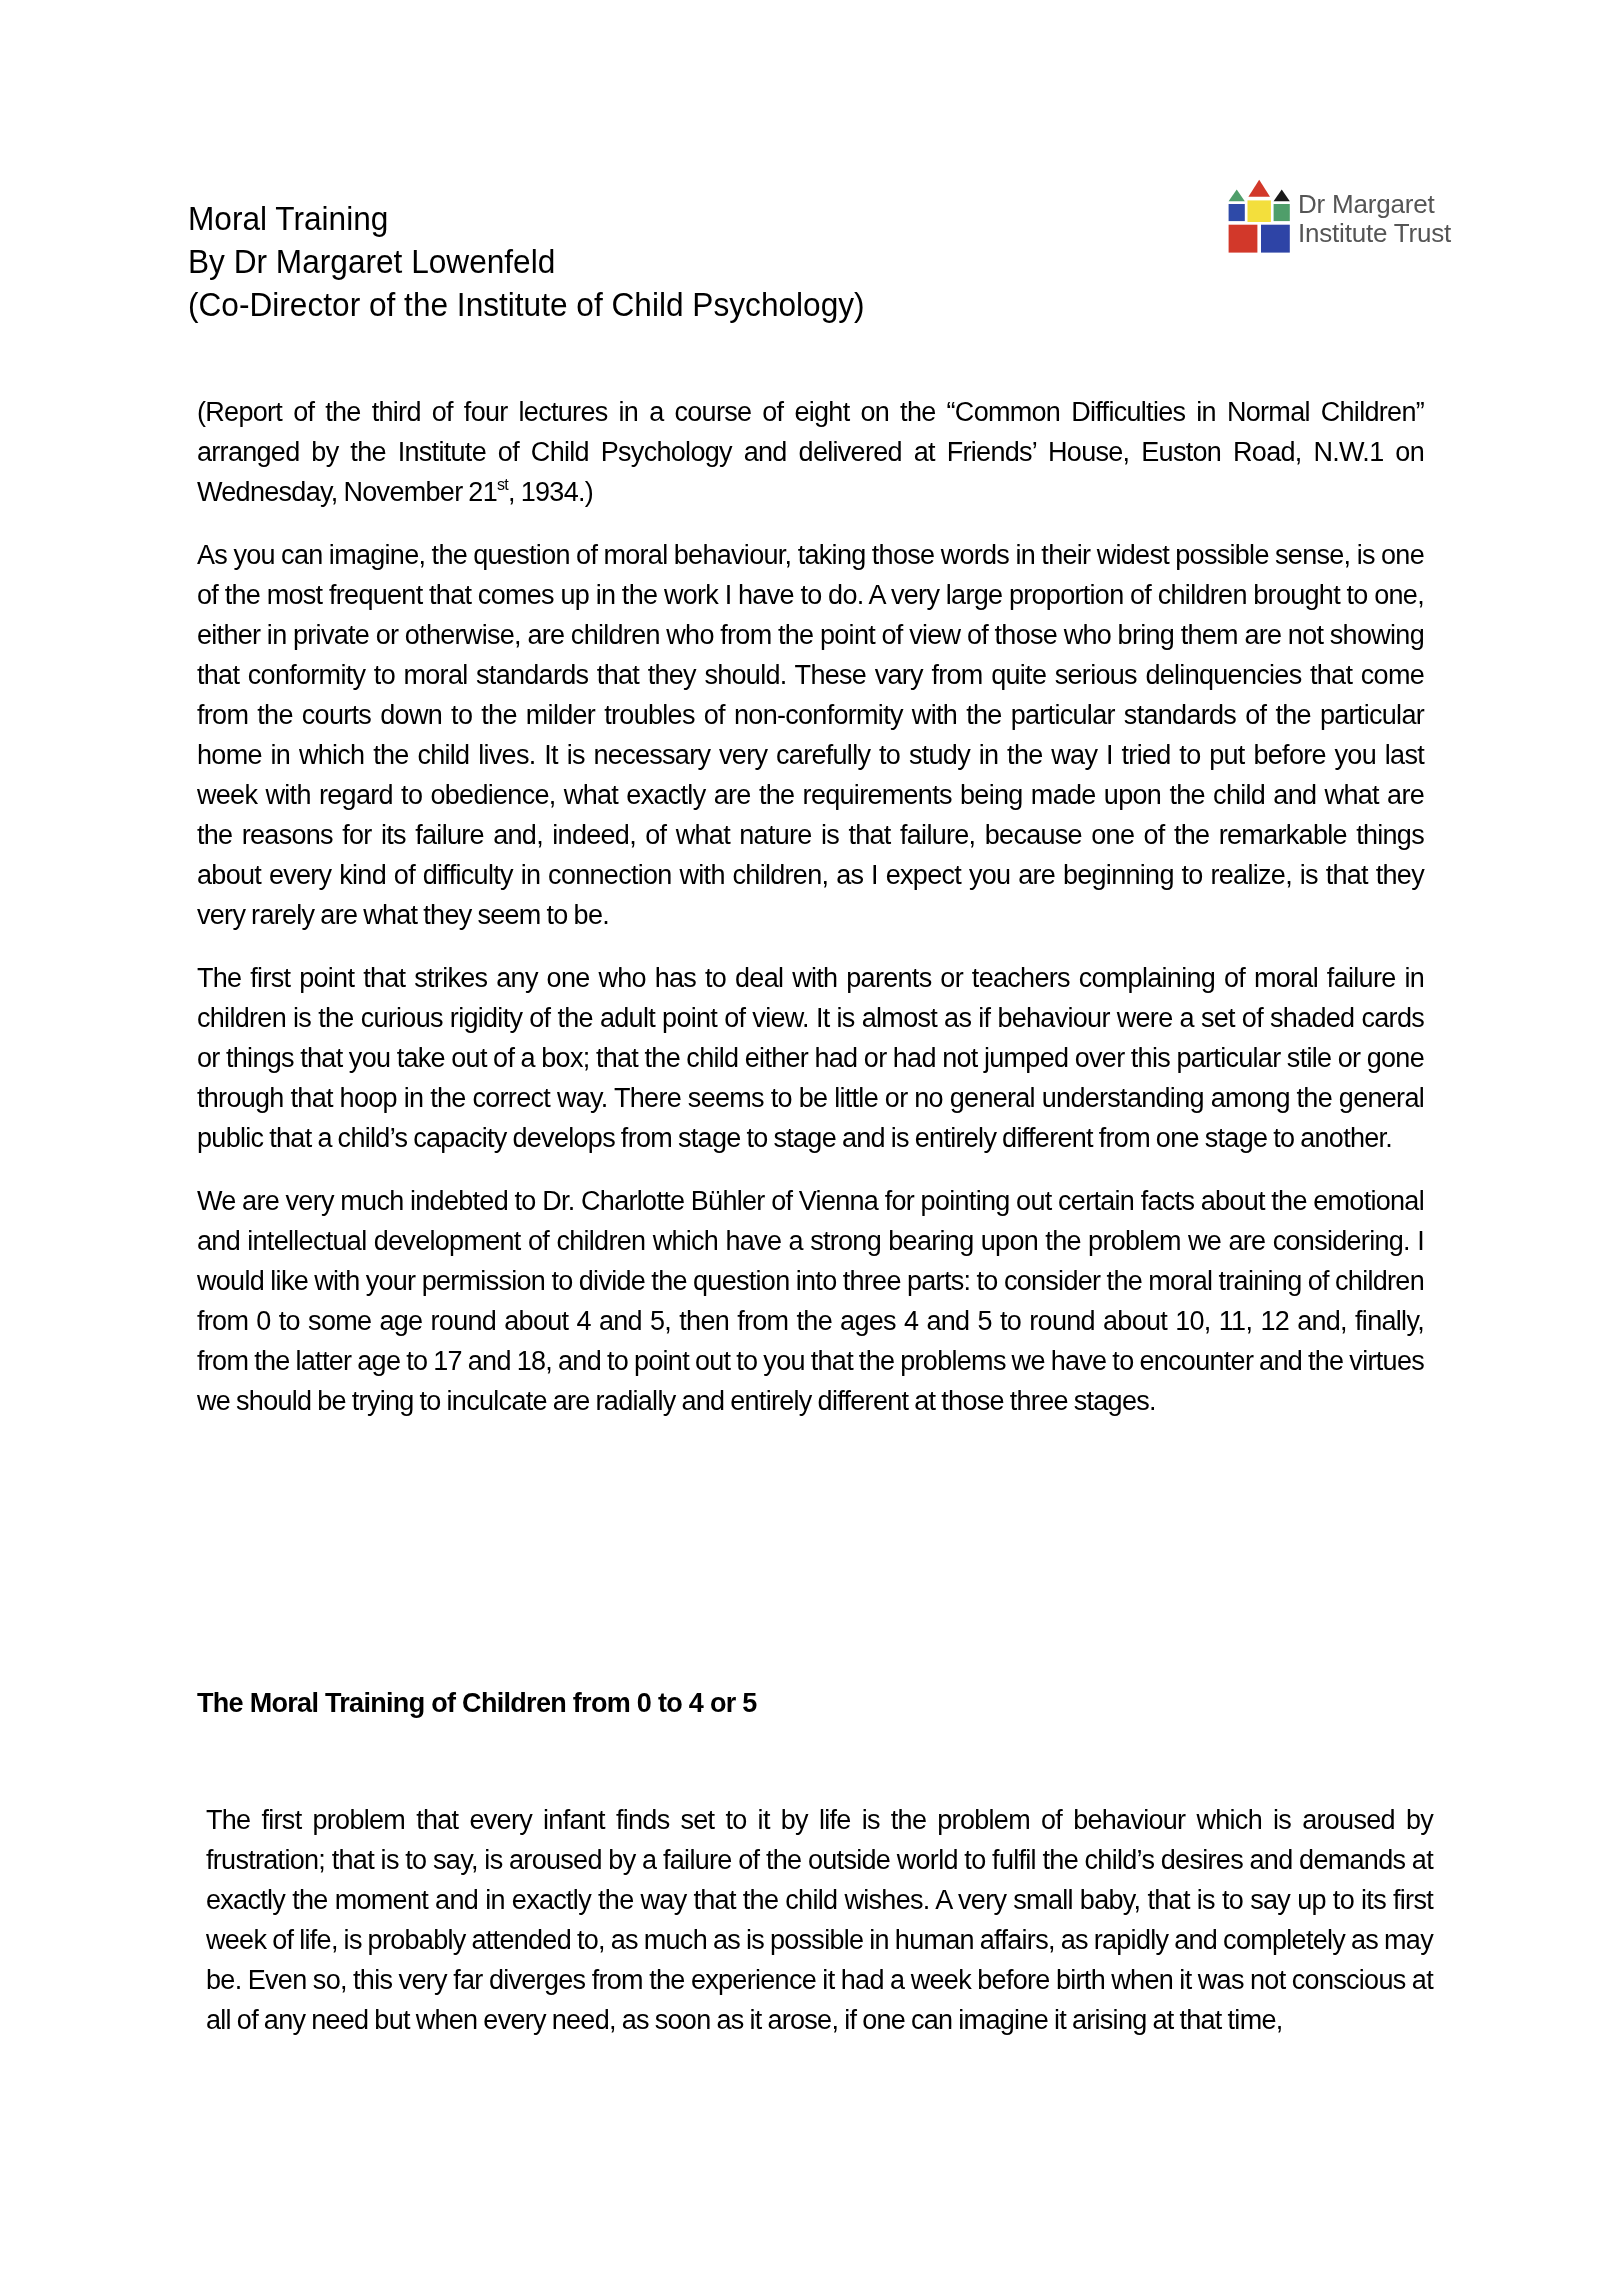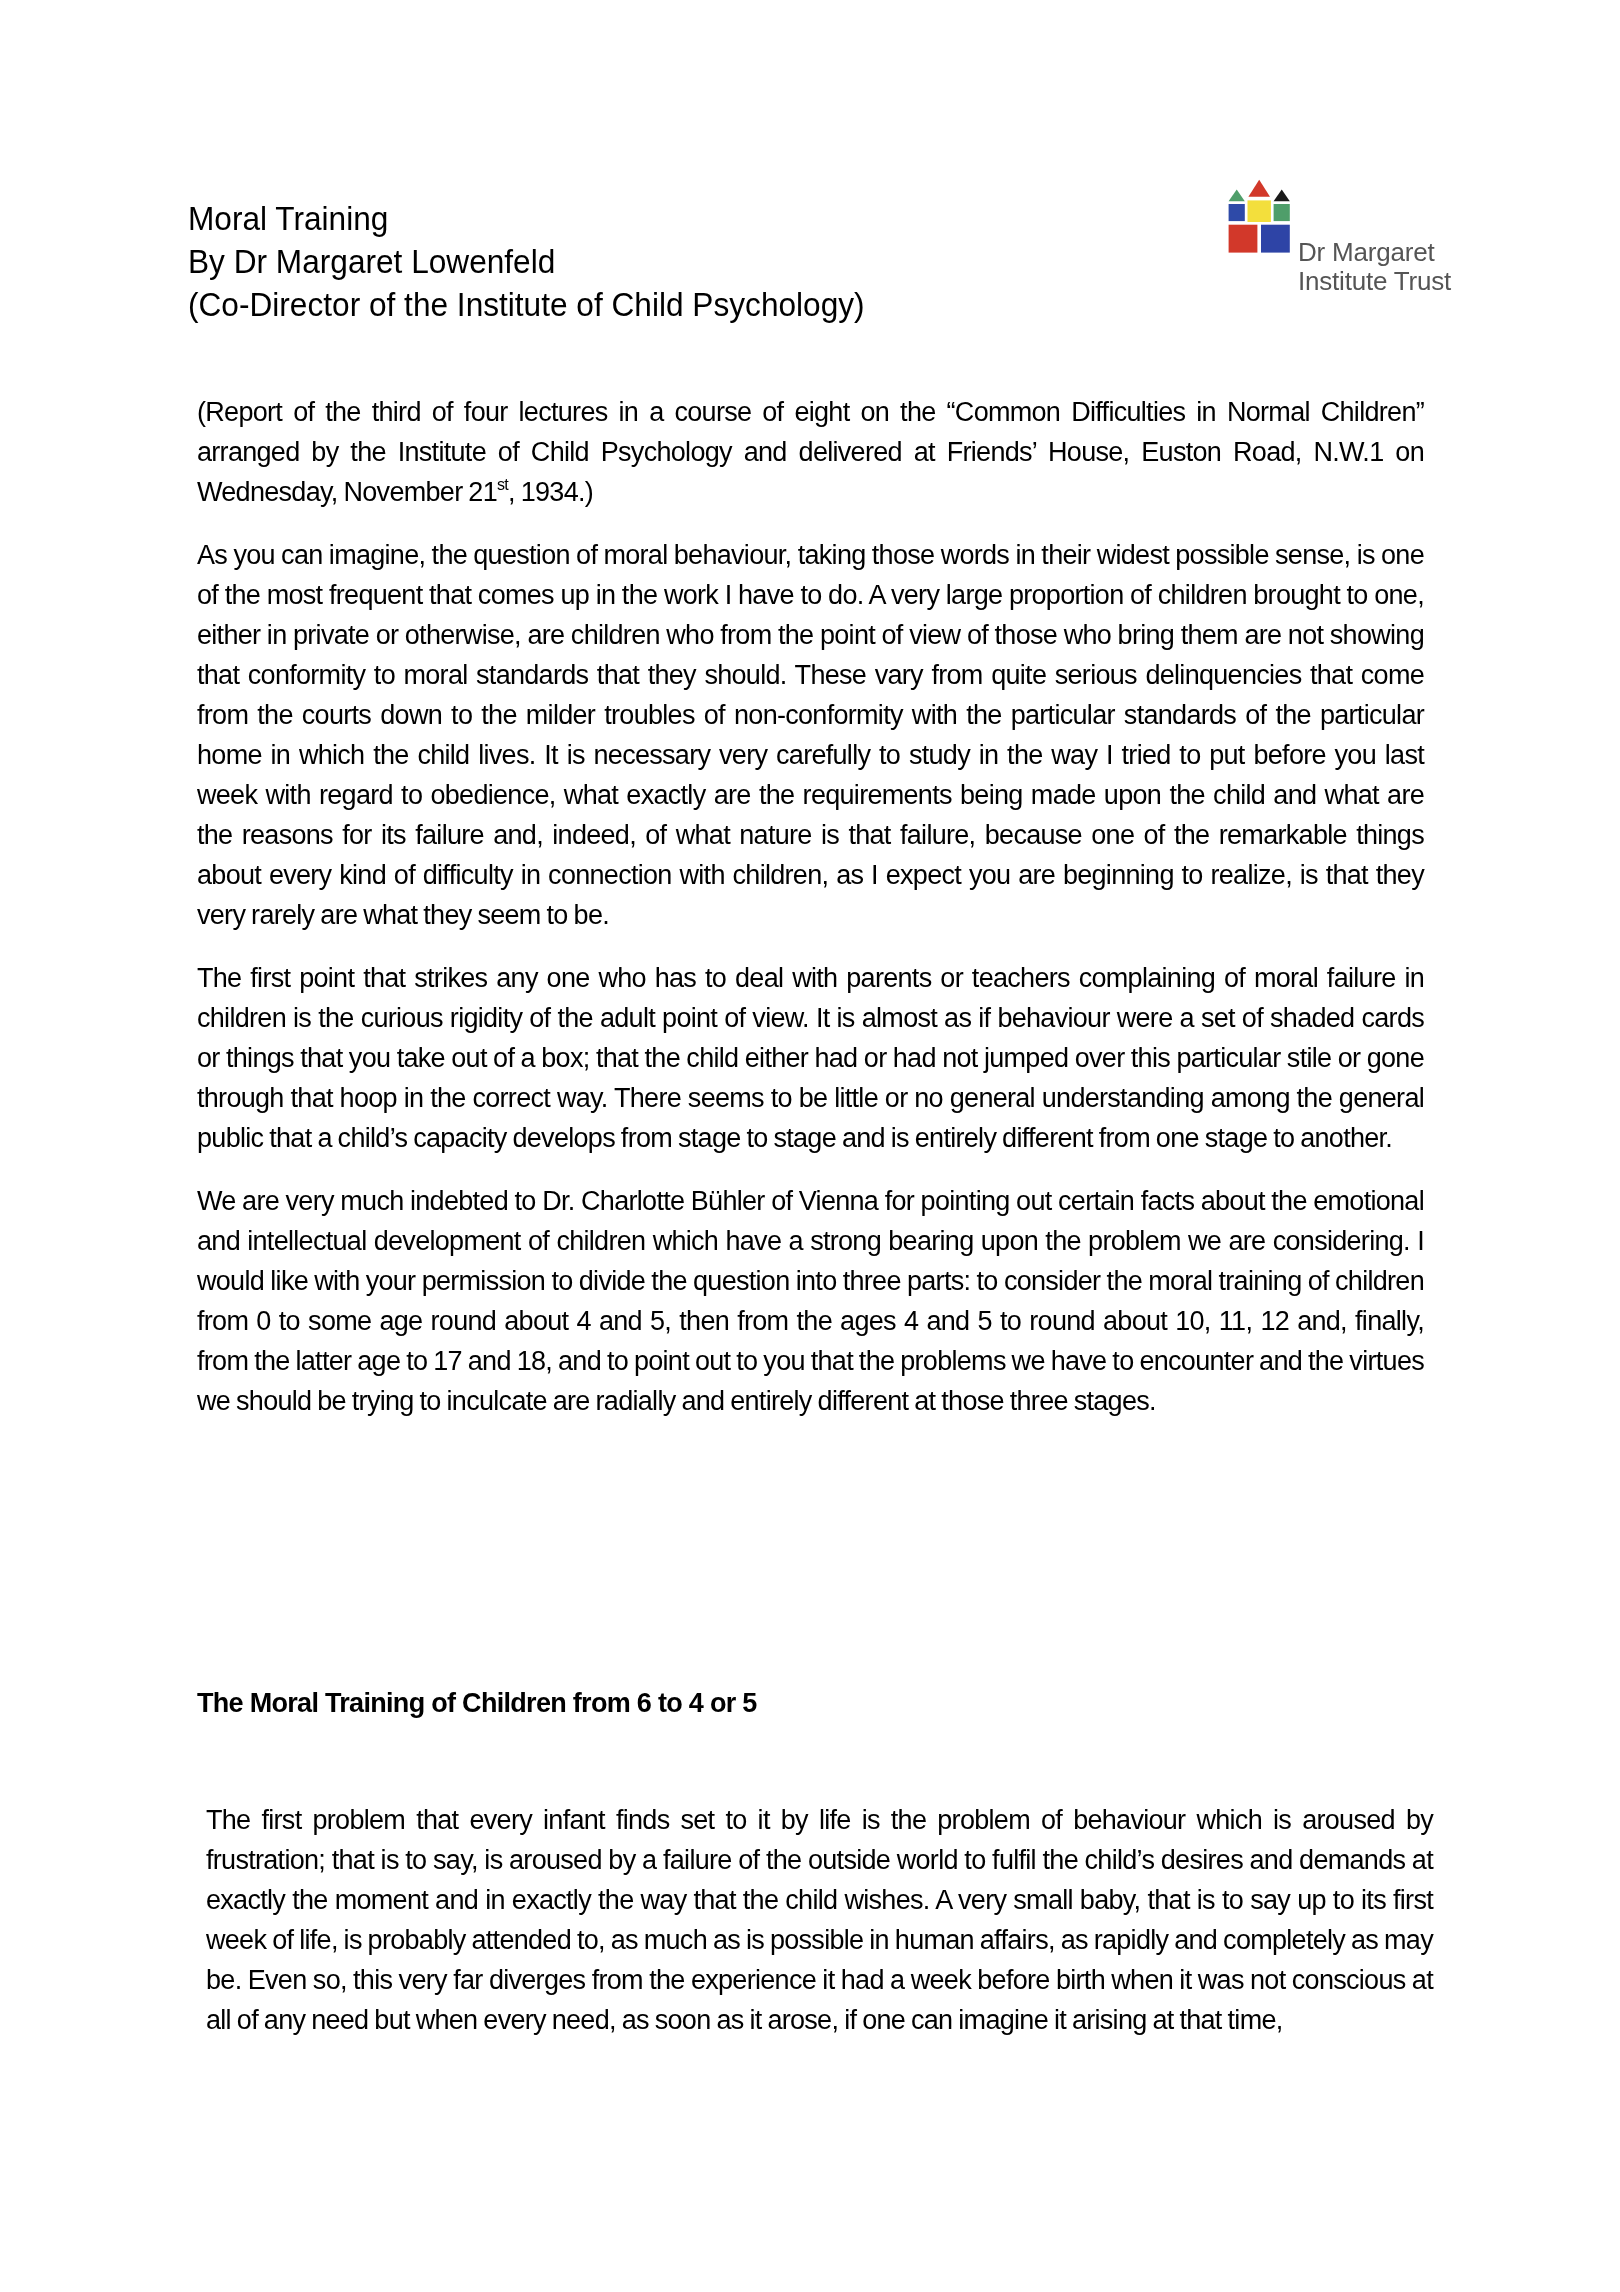--- a/index.html
+++ b/index.html
@@ -11,21 +11,20 @@
     }
     .logo {
       position: absolute; left: 1225px; top: 177px; width: 304px; height: 81px;
     }
     .logo svg { position: absolute; left: 0; top: 0; }
     .logo-text {
       position: absolute; left: 73px; top: 12.5px;
       font-family: "Liberation Sans", sans-serif;
       font-size: 26px; line-height: 29px; color: #555555; letter-spacing: -0.2px;
       white-space: nowrap;
-      margin-top: 48px;
     }
     .title-block {
       position: absolute; left: 188px; top: 197px; width: 985px;
     }
     .title-line {
       font-size: 34px; line-height: 43px; white-space: nowrap;
       transform: scaleX(0.93); transform-origin: left center;
     }
     .body {
       position: absolute; left: 197px; top: 371px; width: 1227px; margin-top: 21px;
@@ -73,20 +72,20 @@
     <div class="title-line">(Co-Director of the Institute of Child Psychology)</div>
   </div>
 
   <div class="body">
     <p class="para"><span>(Report of the third of four lectures in a course of eight on the “Common Difficulties in Normal Children” arranged by the Institute of Child Psychology and delivered at Friends’ House, Euston Road, N.W.1 on Wednesday, November 21</span><sup>st</sup><span>, 1934.)</span></p>
     <p class="para">As you can imagine, the question of moral behaviour, taking those words in their widest possible sense, is one of the most frequent that comes up in the work I have to do. A very large proportion of children brought to one, either in private or otherwise, are children who from the point of view of those who bring them are not showing that conformity to moral standards that they should. These vary from quite serious delinquencies that come from the courts down to the milder troubles of non-conformity with the particular standards of the particular home in which the child lives. It is necessary very carefully to study in the way I tried to put before you last week with regard to obedience, what exactly are the requirements being made upon the child and what are the reasons for its failure and, indeed, of what nature is that failure, because one of the remarkable things about every kind of difficulty in connection with children, as I expect you are beginning to realize, is that they very rarely are what they seem to be.</p>
     <p class="para">The first point that strikes any one who has to deal with parents or teachers complaining of moral failure in children is the curious rigidity of the adult point of view. It is almost as if behaviour were a set of shaded cards or things that you take out of a box; that the child either had or had not jumped over this particular stile or gone through that hoop in the correct way. There seems to be little or no general understanding among the general public that a child’s capacity develops from stage to stage and is entirely different from one stage to another.</p>
     <p class="para">We are very much indebted to Dr. Charlotte Bühler of Vienna for pointing out certain facts about the emotional and intellectual development of children which have a strong bearing upon the problem we are considering. I would like with your permission to divide the question into three parts: to consider the moral training of children from 0 to some age round about 4 and 5, then from the ages 4 and 5 to round about 10, 11, 12 and, finally, from the latter age to 17 and 18, and to point out to you that the problems we have to encounter and the virtues we should be trying to inculcate are radially and entirely different at those three stages.</p>
   </div>
 
-  <div class="heading">The Moral Training of Children from 6 to 4 or 5</div>
+  <div class="heading">The Moral Training of Children from 0 to 4 or 5</div>
 
   <div class="body2">
     <p class="para">The first problem that every infant finds set to it by life is the problem of behaviour which is aroused by frustration; that is to say, is aroused by a failure of the outside world to fulfil the child’s desires and demands at exactly the moment and in exactly the way that the child wishes. A very small baby, that is to say up to its first week of life, is probably attended to, as much as is possible in human affairs, as rapidly and completely as may be. Even so, this very far diverges from the experience it had a week before birth when it was not conscious at all of any need but when every need, as soon as it arose, if one can imagine it arising at that time,</p>
   </div>
 
 </div>
 
 
 </body></html>

